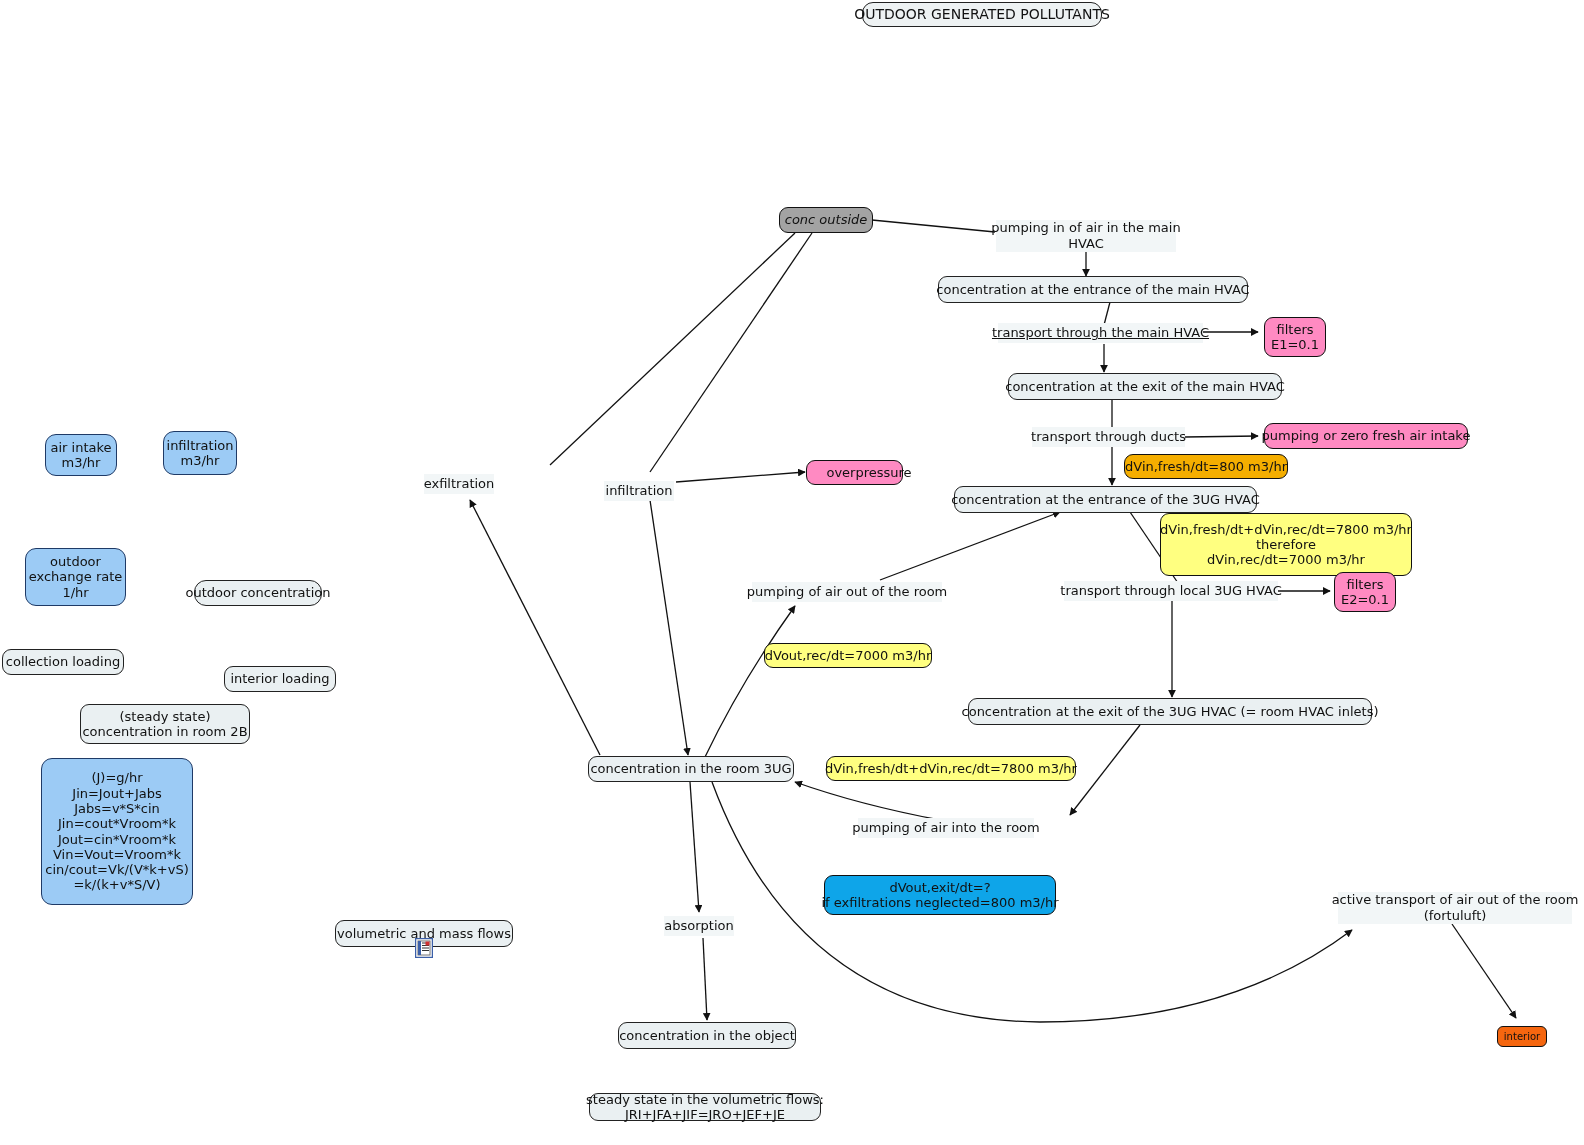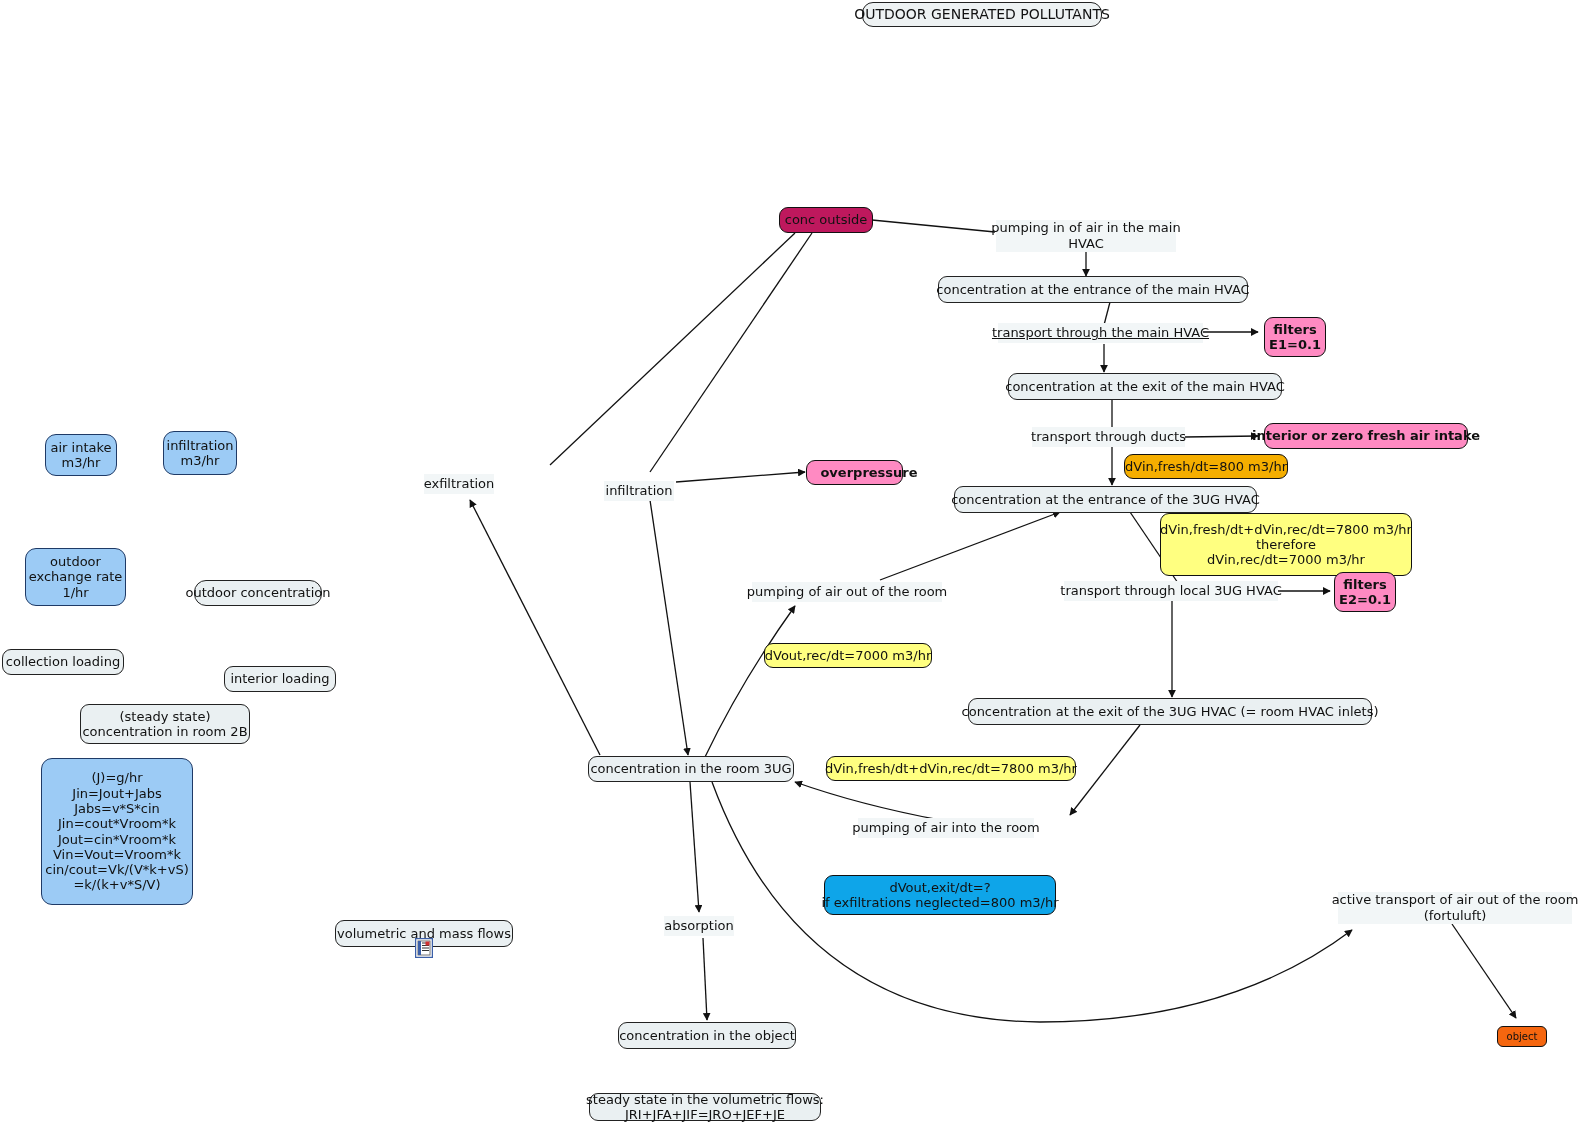--- a/index.html
+++ b/index.html
@@ -34,22 +34,22 @@
     align-items: center;
     justify-content: center;
     text-align: center;
     line-height: 1.18;
     white-space: pre;
     padding: 3px 8px;
     font-size: 13px;
     z-index: 3;
   }
   .node.plain      { background: #eaf0f2; }
-  .node.green      { background: #be185d; border-color: #111111; }
-  .node.pink       { background: #ff8ac2; border-color: #111111; font-weight: bold; }
+  .node.green      { background: #a3a3a3; border-color: #111111; font-style: italic; }
+  .node.pink       { background: #ff8ac2; border-color: #111111; }
   .node.blue       { background: #9ccbf5; border-color: #1f3a66; border-width: 1.6px; border-radius: 11px; }
   .node.yellow     { background: #ffff80; border-color: #111111; }
   .node.amber      { background: #f5ae00; border-color: #111111; }
   .node.orange     { background: #0ea5e9; border-color: #111111; }
   .node.orangesm   { background: #f5660f; border-color: #111111; font-size: 10px; border-radius: 6px; }
   .node.title      { background: #eef2f3; font-size: 14px; border-radius: 11px; }
 
   .edge-label {
     position: absolute;
     box-sizing: border-box;
@@ -146,21 +146,21 @@
 
   <div class="edge-label" style="left:998px; top:323px; width:205px; height:20px;text-decoration:underline;">transport through the main HVAC</div>
 
   <div class="node pink" style="left:1264px; top:317px; width:62px; height:40px;">filters
 E1=0.1</div>
 
   <div class="node plain" style="left:968px; top:373px; width:274px; height:27px;margin-left:40px;">concentration at the exit of the main HVAC</div>
 
   <div class="edge-label" style="left:1032px; top:427px; width:153px; height:20px;">transport through ducts</div>
 
-  <div class="node pink" style="left:1264px; top:423px; width:204px; height:26px;">interior or zero fresh air intake</div>
+  <div class="node pink" style="left:1264px; top:423px; width:204px; height:26px;">pumping or zero fresh air intake</div>
 
   <div class="node amber" style="left:1124px; top:454px; width:164px; height:25px;">dVin,fresh/dt=800 m3/hr</div>
 
   <div class="node pink" style="left:806px; top:460px; width:97px; height:25px;padding-left:37px;">overpressure</div>
 
   <div class="node plain" style="left:954px; top:486px; width:303px; height:27px;">concentration at the entrance of the 3UG HVAC</div>
 
   <div class="node yellow" style="left:1160px; top:513px; width:252px; height:63px;">dVin,fresh/dt+dVin,rec/dt=7800 m3/hr
 therefore
 dVin,rec/dt=7000 m3/hr</div>
@@ -192,21 +192,21 @@
   <div class="edge-label" style="left:664px; top:916px; width:70px; height:20px;">absorption</div>
 
   <div class="node plain" style="left:618px; top:1022px; width:178px; height:27px;">concentration in the object</div>
 
   <div class="node plain" style="left:589px; top:1093px; width:232px; height:28px;">steady state in the volumetric flows:
 JRI+JFA+JIF=JRO+JEF+JE</div>
 
   <div class="edge-label" style="left:1338px; top:892px; width:234px; height:32px;">active transport of air out of the room
 (fortuluft)</div>
 
-  <div class="node orangesm" style="left:1497px; top:1026px; width:50px; height:21px;">object</div>
+  <div class="node orangesm" style="left:1497px; top:1026px; width:50px; height:21px;">interior</div>
 
   <div class="node blue" style="left:45px; top:434px; width:72px; height:42px;">air intake
 m3/hr</div>
 
   <div class="node blue" style="left:163px; top:431px; width:74px; height:44px;">infiltration
 m3/hr</div>
 
   <div class="node blue" style="left:25px; top:548px; width:101px; height:58px;">outdoor
 exchange rate
 1/hr</div>

